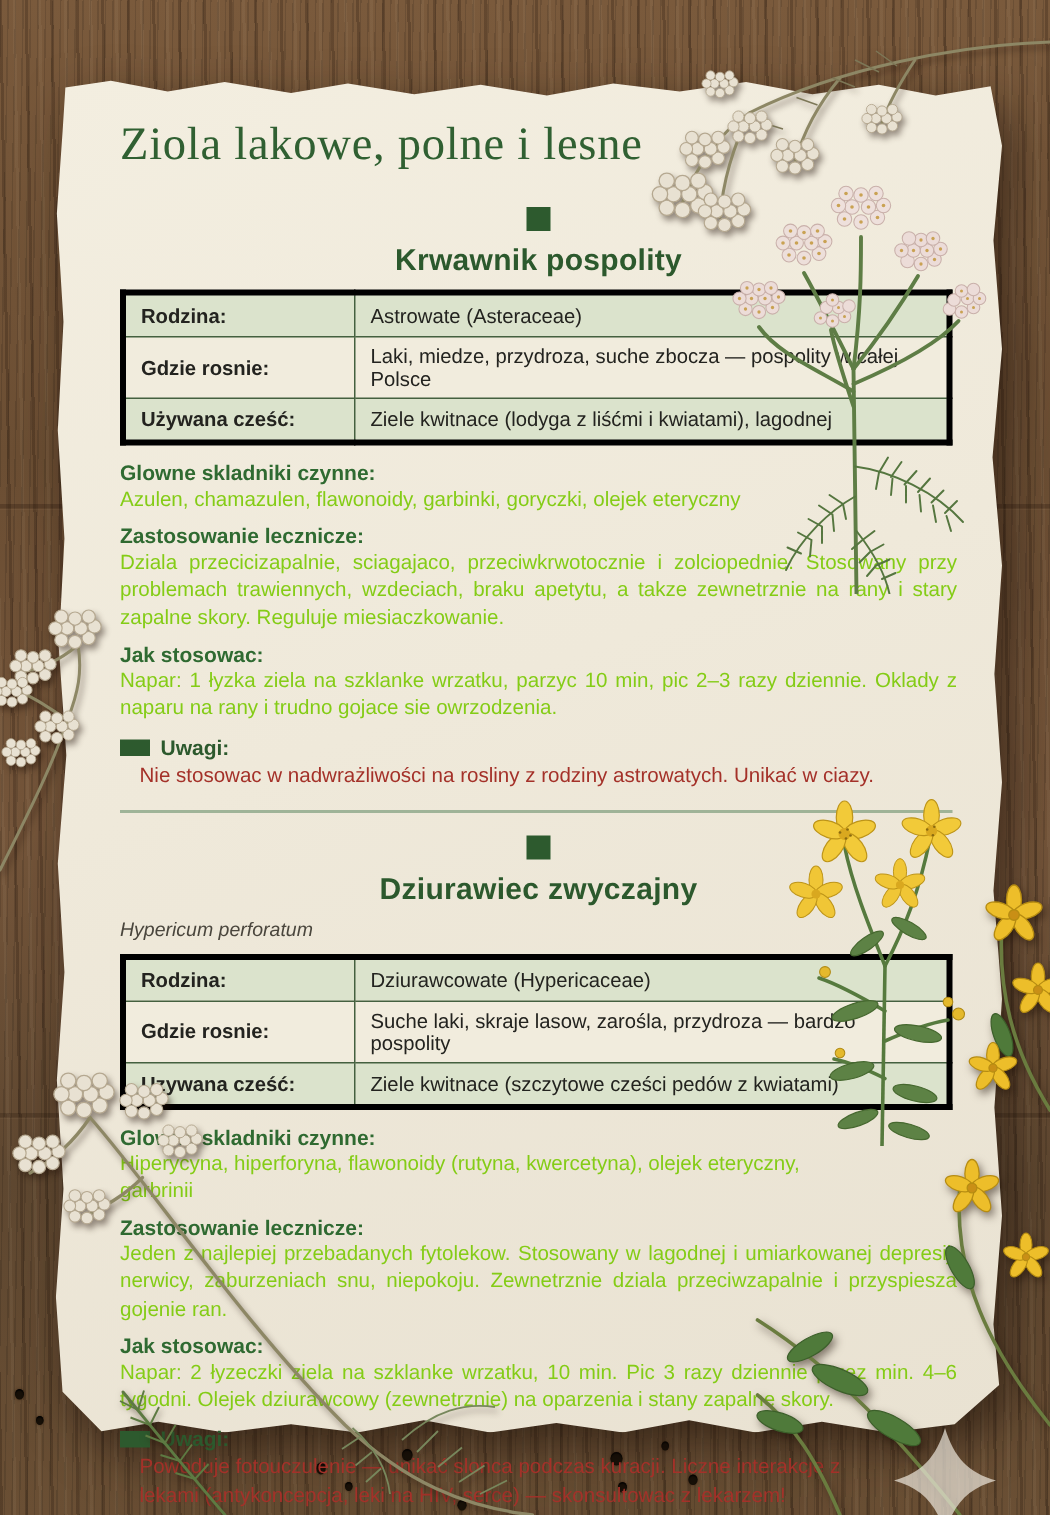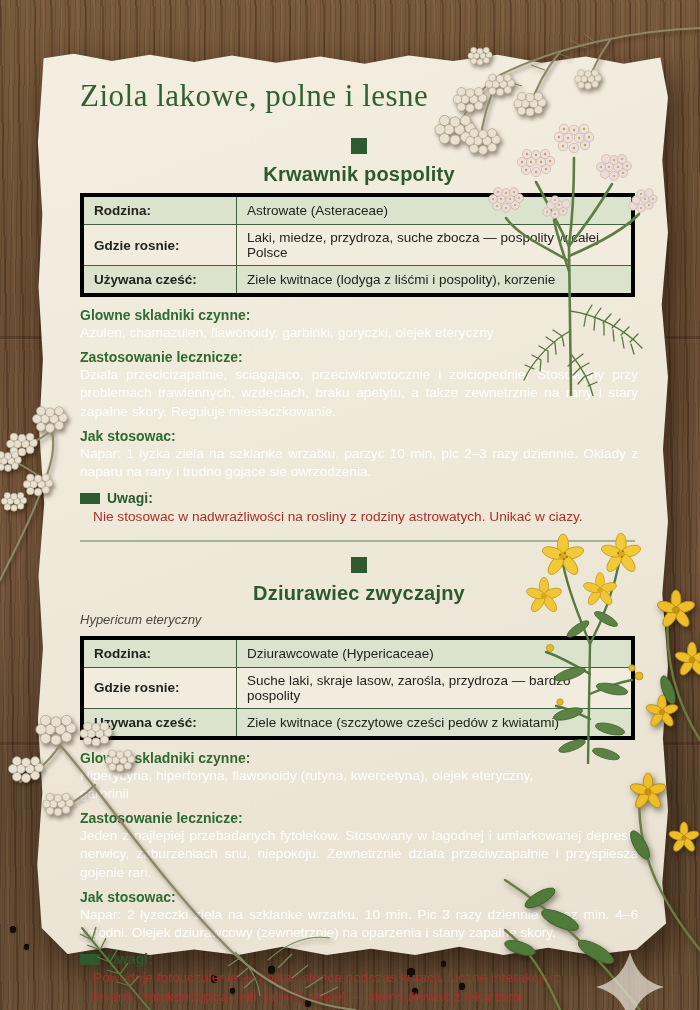--- a/index.html
+++ b/index.html
@@ -24,21 +24,21 @@
   .sec-head{display:flex;align-items:center;gap:9px;margin:0 0 7px 0;flex-direction:column;}
   .sq{width:16px;height:16px;background:#2d5a2e;flex:0 0 auto;}
   .sec-title{font-size:20px;font-weight:bold;color:#2c592d;letter-spacing:.2px;}
   .latin{font-style:italic;font-size:13px;color:#4a463d;margin:0 0 9px 0;}
   table.herb{border-collapse:collapse;width:555px;margin:0 0 10px 0;border:4px solid #000000;}
   table.herb td{border:1.5px solid #44603f;font-size:13.5px;color:#23231f;padding:5px 10px;height:17px;}
   table.herb td.lbl{font-weight:bold;width:132px;}
   table.herb tr.tint td{background:#dbe3cc;}
   table.herb tr.plain td{background:#f1ecdd;}
   .blk-label{font-size:14px;font-weight:bold;color:#2f6a31;margin:7px 0 1px 0;}
-  .blk-text{font-size:13.7px;color:#ffffff;line-height:1.33;text-align:justify;margin:0 0 3px 0;}
+  .blk-text{font-size:13.7px;color:#84cc16;line-height:1.33;text-align:justify;margin:0 0 3px 0;}
   .uwagi{margin-top:9px;}
   .uwagi-head{display:flex;align-items:center;gap:7px;}
   .uwagi-sq{width:20px;height:11px;background:#2d5a2e;flex:0 0 auto;}
   .uwagi-label{font-size:14px;font-weight:bold;color:#2c592d;}
   .uwagi-text{font-size:13.7px;color:#a43129;line-height:1.35;margin:2px 0 0 13px;text-align:left;}
   .divider{border:none;border-top:2px solid #84a181;opacity:.75;margin:13px 0 15px 0;width:555px;}
   .illu{position:absolute;pointer-events:none;z-index:5;}
   .overlay{position:absolute;left:0;top:0;z-index:10;pointer-events:none;}
   .hole{position:absolute;border-radius:50%;background:#171008;box-shadow:inset 0 1px 1px rgba(0,0,0,.9),0 0 2px rgba(40,22,8,.6);z-index:1;}
 </style>
@@ -320,21 +320,21 @@
           <tr class="tint">
         <td class="lbl">Rodzina:</td>
         <td>Astrowate (Asteraceae)</td>
       </tr>
       <tr class="plain">
         <td class="lbl">Gdzie rosnie:</td>
         <td>Laki, miedze, przydroza, suche zbocza — pospolity w całej Polsce</td>
       </tr>
       <tr class="tint">
         <td class="lbl">Używana cześć:</td>
-        <td>Ziele kwitnace (lodyga z liśćmi i pospolity), korzenie</td>
+        <td>Ziele kwitnace (lodyga z liśćmi i kwiatami), lagodnej</td>
       </tr>
     </tbody>
       </table>
 
     <div class="blk-label">Glowne skladniki czynne:</div>
     <div class="blk-text" style="width:430px;text-align:left;">Azulen, chamazulen, flawonoidy, garbinki, goryczki, olejek eteryczny</div>
     <div class="blk-label">Zastosowanie lecznicze:</div>
     <div class="blk-text">Dziala przecicizapalnie, sciagajaco, przeciwkrwotocznie i zolciopednie. Stosowany przy problemach trawiennych, wzdeciach, braku apetytu, a takze zewnetrznie na rany i stary zapalne skory. Reguluje miesiaczkowanie.</div>
     <div class="blk-label">Jak stosowac:</div>
     <div class="blk-text">Napar: 1 łyzka ziela na szklanke wrzatku, parzyc 10 min, pic 2–3 razy dziennie. Oklady z naparu na rany i trudno gojace sie owrzodzenia.</div>
@@ -346,21 +346,21 @@
       </div>
       <div class="uwagi-text">Nie stosowac w nadwrażliwości na rosliny z rodziny astrowatych. Unikać w ciazy.</div>
     </div>
 
     <hr class="divider">
 
     <div class="sec-head">
       <span class="sq"></span>
       <span class="sec-title">Dziurawiec zwyczajny</span>
     </div>
-    <div class="latin">Hypericum eteryczny</div>
+    <div class="latin">Hypericum perforatum</div>
 
     <table class="herb">
       <tbody>
           <tr class="tint">
         <td class="lbl">Rodzina:</td>
         <td>Dziurawcowate (Hypericaceae)</td>
       </tr>
       <tr class="plain">
         <td class="lbl">Gdzie rosnie:</td>
         <td>Suche laki, skraje lasow, zarośla, przydroza — bardzo pospolity</td>

